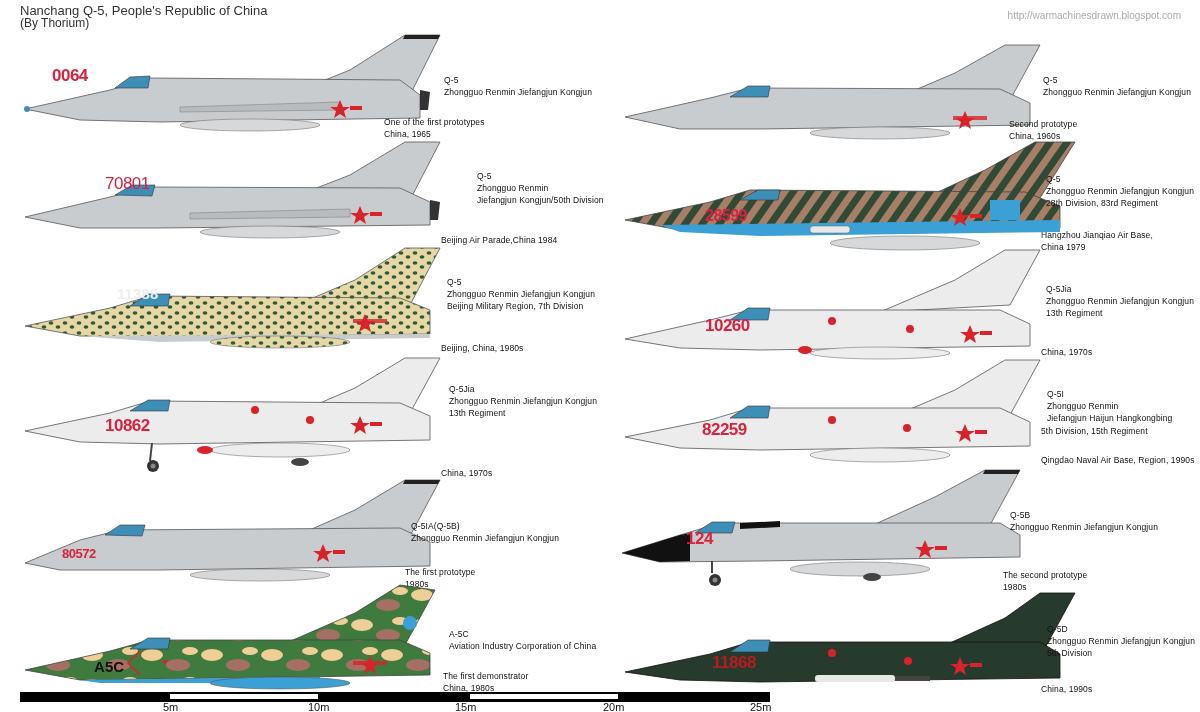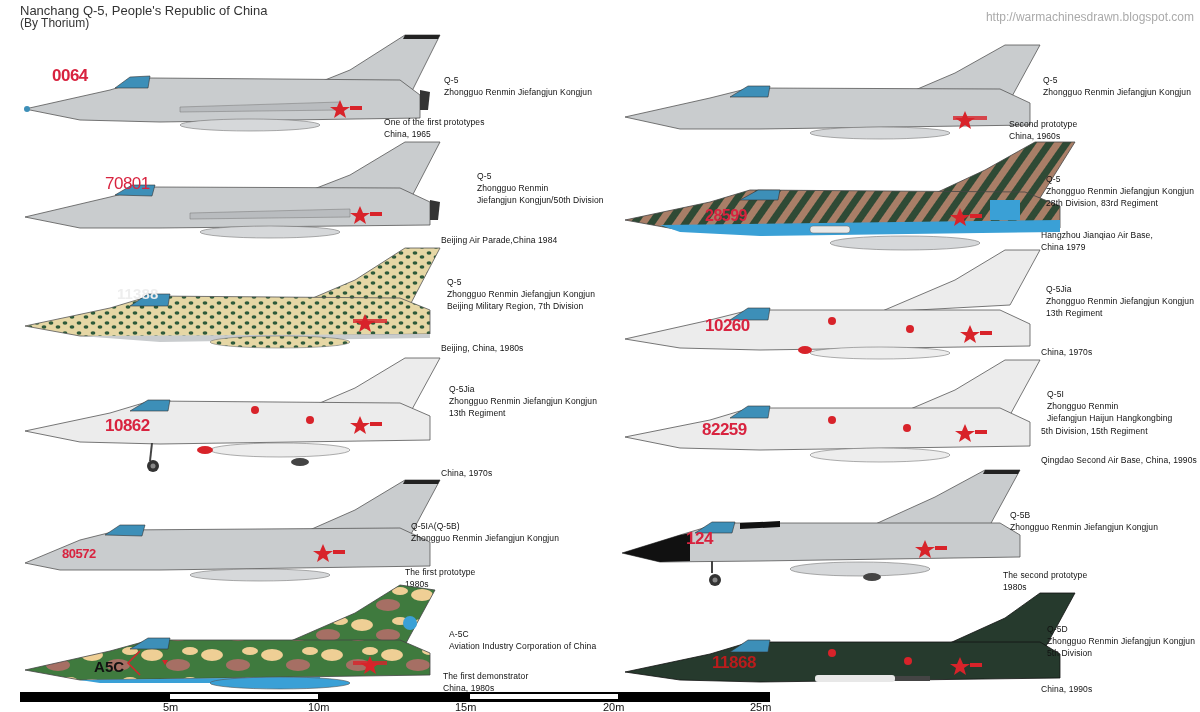--- a/index.html
+++ b/index.html
@@ -1,19 +1,19 @@
 <!DOCTYPE html>
 <html><head>
 <meta charset="utf-8">
 <style>
   html, body { margin: 0; padding: 0; background: #ffffff; }
   body { width: 1200px; height: 712px; position: relative; overflow: hidden; font-family: "Liberation Sans", sans-serif; color: #111; }
   .title { position: absolute; left: 20px; top: 4px; font-size: 13px; color: #333; line-height: 14px; }
   .subtitle { position: absolute; left: 20px; top: 18px; font-size: 12px; color: #333; line-height: 10px; text-align: right; }
-  .credit { position: absolute; right: 6px; top: 10px; font-size: 12px; color: #aaa; margin-left: 15px; }
+  .credit { position: absolute; right: 19px; top: 10px; font-size: 10px; color: #aaa; margin-left: 15px; }
   .plane { position: absolute; }
   .plane svg { display: block; overflow: visible; }
   .caption { position: absolute; font-size: 8.5px; line-height: 12px; color: #111; white-space: nowrap; letter-spacing: 0.1px; }
   .scale { position: absolute; left: 20px; top: 692px; width: 750px; height: 10px; background: #000; }
   .scale .seg { position: absolute; top: 2px; height: 5px; background: #fff; }
   .scale-label { position: absolute; top: 701px; font-size: 11px; color: #111; }
 </style>
 </head>
 <body>
 
@@ -265,21 +265,21 @@
 <div class="caption" style="left:702px;top:424px;font-size:17px;font-weight:bold;color:#d8233f;letter-spacing:-0.5px">82259</div>
 <div class="caption" style="left:1047px;top:388px">
   <div>Q-5I</div>
   <div>Zhongguo Renmin</div>
   <div>Jiefangjun Haijun Hangkongbing</div>
 </div>
 <div class="caption" style="left:1041px;top:425px">
   <div>5th Division, 15th Regiment</div>
 </div>
 <div class="caption" style="left:1041px;top:454px">
-  <div>Qingdao Second Air Base, China, 1990s</div>
+  <div>Qingdao Naval Air Base, Region, 1990s</div>
 </div>
 
 <div class="plane" style="left:620px;top:465px">
   <svg width="420" height="125" viewBox="0 0 420 125">
     <path d="M365 5 L400 5 L370 60 L240 66 L315 32 Z" fill="#c9ccce" stroke="#555" stroke-width="0.8"></path>
     <path d="M365 5 L400 5 L398 9 L363 9 Z" fill="#222"></path>
     <path d="M2 88 L60 70 L100 58 L380 58 L400 70 L400 92 L140 96 L40 97 Z" fill="#c9ccce" stroke="#555" stroke-width="0.8"></path>
     <path d="M2 88 L60 70 L70 68 L70 96 L40 97 Z" fill="#111"></path>
     <path d="M120 58 L160 56 L160 62 L120 64 Z" fill="#111"></path>
     <path d="M75 68 L92 57 L115 57 L112 68 Z" fill="#3d8fb8" stroke="#333" stroke-width="0.6"></path>

